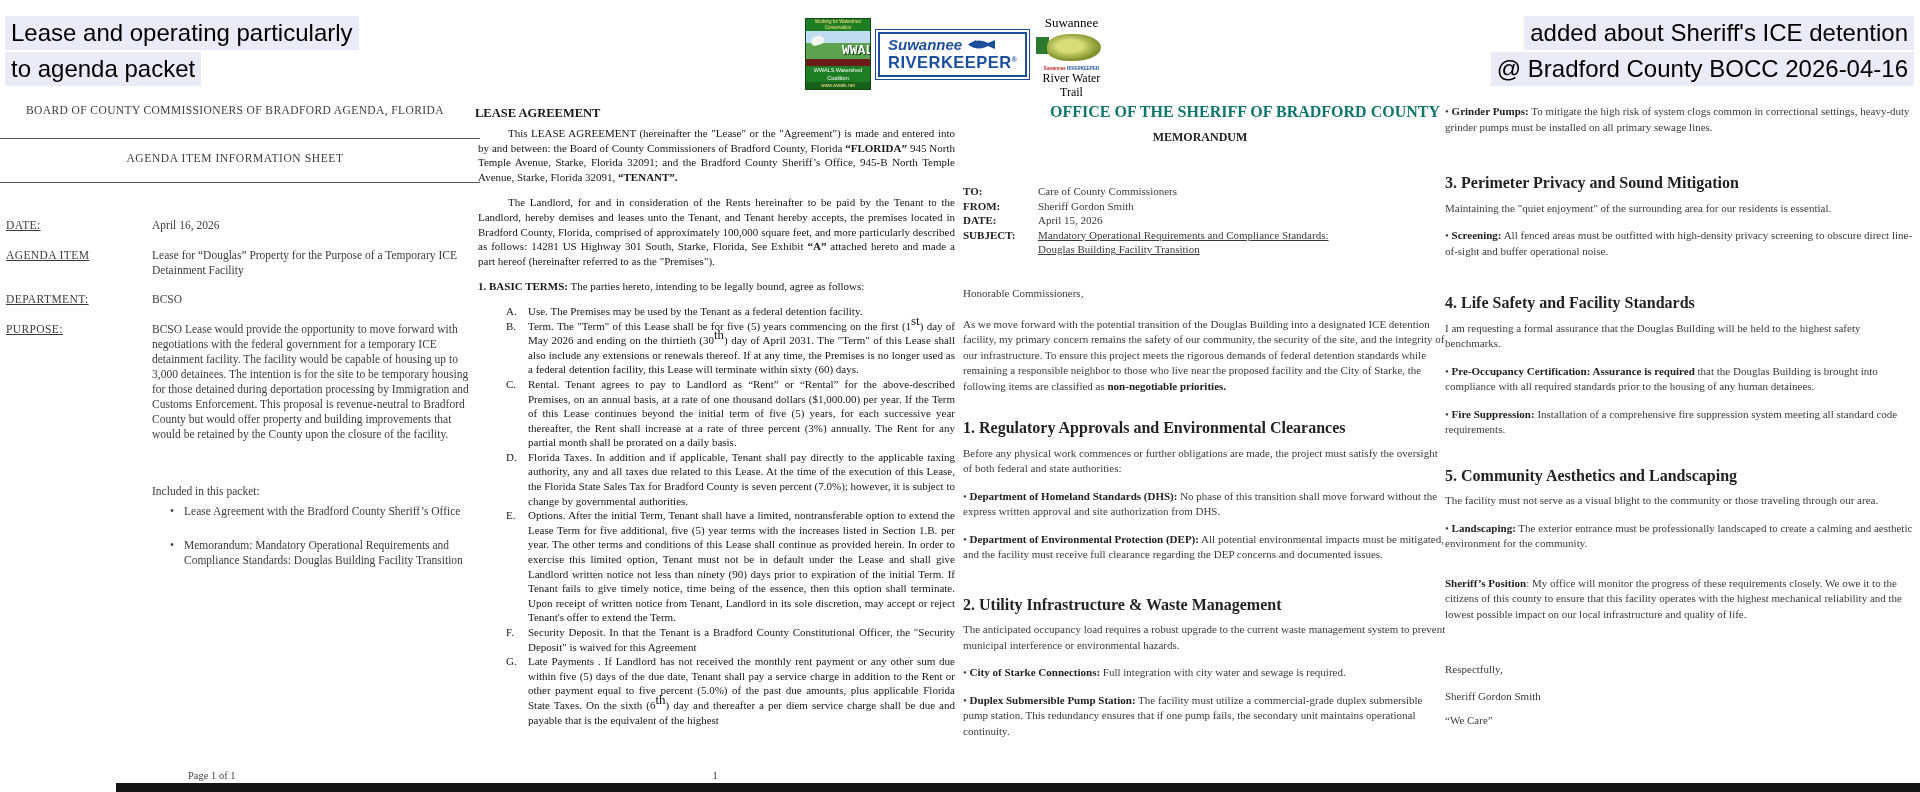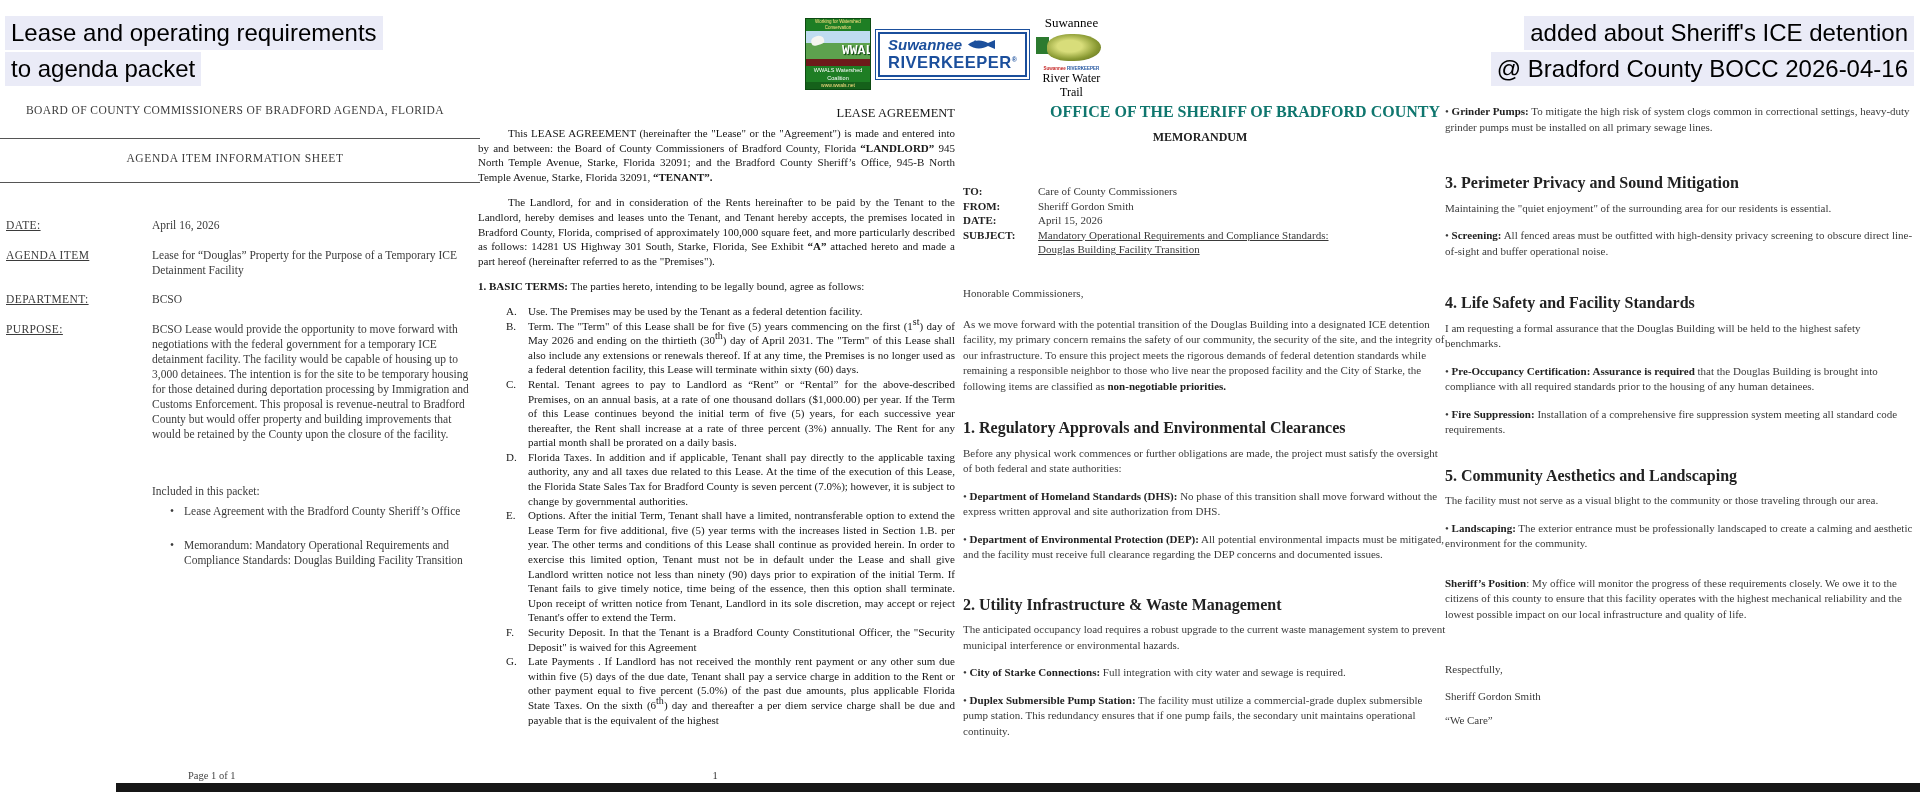--- a/index.html
+++ b/index.html
@@ -54,30 +54,30 @@
   .p1-row { position:absolute; left:6px; width:464px; line-height:15px; }
   .p1-label { position:absolute; left:0; text-decoration:underline; letter-spacing:.4px; }
   .p1-val { position:absolute; left:146px; width:320px; }
   .p1-included { position:absolute; left:152px; top:484px; line-height:15px; }
   .p1-bullet { position:absolute; left:168px; width:300px; line-height:15px; padding-left:16px; }
   .b-dot { position:absolute; left:2px; }
   .p1-footer { position:absolute; left:188px; top:770px; font-size:10.5px; color:#444; }
 
   
   .p2 { left:475px; width:485px; color:#161616; }
-  .p2-title { position:absolute; top:106px; left:0; width:480px; text-align:right;
-              font-size:12.5px; font-weight:normal; }
+  .p2-title { position:absolute; top:106px; left:0; width:480px; text-align:left;
+              font-size:12.5px; font-weight:bold; }
   .p2-body { position:absolute; top:126px; left:3px; width:477px; font-size:11px;
              line-height:14.6px; text-align:justify; }
   .p2-body p.ind { text-indent:30px; }
   .p2-body p + p { margin-top:11px; }
   .lease-items { margin-top:10px; }
   .l-item { position:relative; padding-left:50px; }
   .l-item .ltr { position:absolute; left:28px; }
-  sup { font-size:10px; line-height:0; }
+  sup { font-size:13px; line-height:0; }
   .p2-footer { position:absolute; top:770px; left:0; width:480px; text-align:center; font-size:10.5px; color:#333; }
 
   
   .p3 { left:960px; width:490px; color:#3a3a3a; font-size:11px; line-height:15.5px; }
   .p4 { left:1445px; width:472px; color:#3a3a3a; font-size:11px; line-height:15.5px; }
   .memo-title { position:absolute; top:104px; left:0; width:480px; text-align:right;
                 font-size:16px; font-weight:bold; color:#0f766e; }
   .memo-sub { position:absolute; top:130px; left:0; width:480px; text-align:center;
               font-size:12px; font-weight:bold; color:#222; }
   .p3-head { position:absolute; top:184px; left:3px; width:480px; line-height:14.5px; }
@@ -92,21 +92,21 @@
   .mt34 { margin-top:34px; } .mt36 { margin-top:36px; } .mt40 { margin-top:40px; }
   .mt9 { margin-top:9px; } .mt11 { margin-top:11px; }
   .p3-body b, .p4-body b { color:#222; }
 
   .bottom-bar { position:absolute; left:116px; right:0; bottom:0; height:9px; background:#161616; }
 </style>
 </head>
 <body>
 
 <div class="cap cap-left">
-  <span class="hl">Lease and operating requirements</span><br>
+  <span class="hl">Lease and operating particularly</span><br>
   <span class="hl">to agenda packet</span>
 </div>
 <div class="cap cap-right">
   <span class="hl">added about Sheriff's ICE detention</span><br>
   <span class="hl">@ Bradford County BOCC 2026-04-16</span>
 </div>
 
 <div class="logos">
   <div class="wwals">
     <div class="wwals-tag">Working for Watershed Conservation</div>
@@ -176,21 +176,21 @@
     <span class="b-dot">•</span>
     <span>Memorandum: Mandatory Operational Requirements and Compliance Standards: Douglas Building Facility Transition</span>
   </div>
 
   <div class="p1-footer">Page 1 of 1</div>
 </section>
 
 <section class="page p2">
   <div class="p2-title">LEASE AGREEMENT</div>
   <div class="p2-body">
-    <p class="ind"><span>This LEASE AGREEMENT (hereinafter the "Lease" or the "Agreement") is made and entered into by and between: the Board of County Commissioners of Bradford County, Florida </span><b>“LANDLORD”</b><span> 945 North Temple Avenue, Starke, Florida 32091; and the Bradford County Sheriff’s Office, 945-B North Temple Avenue, Starke, Florida 32091, </span><b>“TENANT”.</b></p>
+    <p class="ind"><span>This LEASE AGREEMENT (hereinafter the "Lease" or the "Agreement") is made and entered into by and between: the Board of County Commissioners of Bradford County, Florida </span><b>“FLORIDA”</b><span> 945 North Temple Avenue, Starke, Florida 32091; and the Bradford County Sheriff’s Office, 945-B North Temple Avenue, Starke, Florida 32091, </span><b>“TENANT”.</b></p>
     <p class="ind"><span>The Landlord, for and in consideration of the Rents hereinafter to be paid by the Tenant to the Landlord, hereby demises and leases unto the Tenant, and Tenant hereby accepts, the premises located in Bradford County, Florida, comprised of approximately 100,000 square feet, and more particularly described as follows: 14281 US Highway 301 South, Starke, Florida, See Exhibit </span><b>“A”</b><span> attached hereto and made a part hereof (hereinafter referred to as the "Premises").</span></p>
     <p><b>1. BASIC TERMS:</b><span> The parties hereto, intending to be legally bound, agree as follows:</span></p>
     <div class="lease-items">
       <div class="l-item"><span class="ltr">A.</span><span><span>Use. The Premises may be used by the Tenant as a federal detention facility.</span></span></div>
       <div class="l-item"><span class="ltr">B.</span><span><span>Term. The "Term" of this Lease shall be for five (5) years commencing on the first (1</span><sup>st</sup><span>) day of May 2026 and ending on the thirtieth (30</span><sup>th</sup><span>) day of April 2031. The "Term" of this Lease shall also include any extensions or renewals thereof. If at any time, the Premises is no longer used as a federal detention facility, this Lease will terminate within sixty (60) days.</span></span></div>
       <div class="l-item"><span class="ltr">C.</span><span><span>Rental. Tenant agrees to pay to Landlord as “Rent” or “Rental” for the above-described Premises, on an annual basis, at a rate of one thousand dollars ($1,000.00) per year. If the Term of this Lease continues beyond the initial term of five (5) years, for each successive year thereafter, the Rent shall increase at a rate of three percent (3%) annually. The Rent for any partial month shall be prorated on a daily basis.</span></span></div>
       <div class="l-item"><span class="ltr">D.</span><span><span>Florida Taxes. In addition and if applicable, Tenant shall pay directly to the applicable taxing authority, any and all taxes due related to this Lease. At the time of the execution of this Lease, the Florida State Sales Tax for Bradford County is seven percent (7.0%); however, it is subject to change by governmental authorities.</span></span></div>
       <div class="l-item"><span class="ltr">E.</span><span><span>Options. After the initial Term, Tenant shall have a limited, nontransferable option to extend the Lease Term for five additional, five (5) year terms with the increases listed in Section 1.B. per year. The other terms and conditions of this Lease shall continue as provided herein. In order to exercise this limited option, Tenant must not be in default under the Lease and shall give Landlord written notice not less than ninety (90) days prior to expiration of the initial Term. If Tenant fails to give timely notice, time being of the essence, then this option shall terminate. Upon receipt of written notice from Tenant, Landlord in its sole discretion, may accept or reject Tenant's offer to extend the Term.</span></span></div>
       <div class="l-item"><span class="ltr">F.</span><span><span>Security Deposit. In that the Tenant is a Bradford County Constitutional Officer, the "Security Deposit" is waived for this Agreement</span></span></div>
       <div class="l-item"><span class="ltr">G.</span><span><span>Late Payments . If Landlord has not received the monthly rent payment or any other sum due within five (5) days of the due date, Tenant shall pay a service charge in addition to the Rent or other payment equal to five percent (5.0%) of the past due amounts, plus applicable Florida State Taxes. On the sixth (6</span><sup>th</sup><span>) day and thereafter a per diem service charge shall be due and payable that is the equivalent of the highest</span></span></div>

